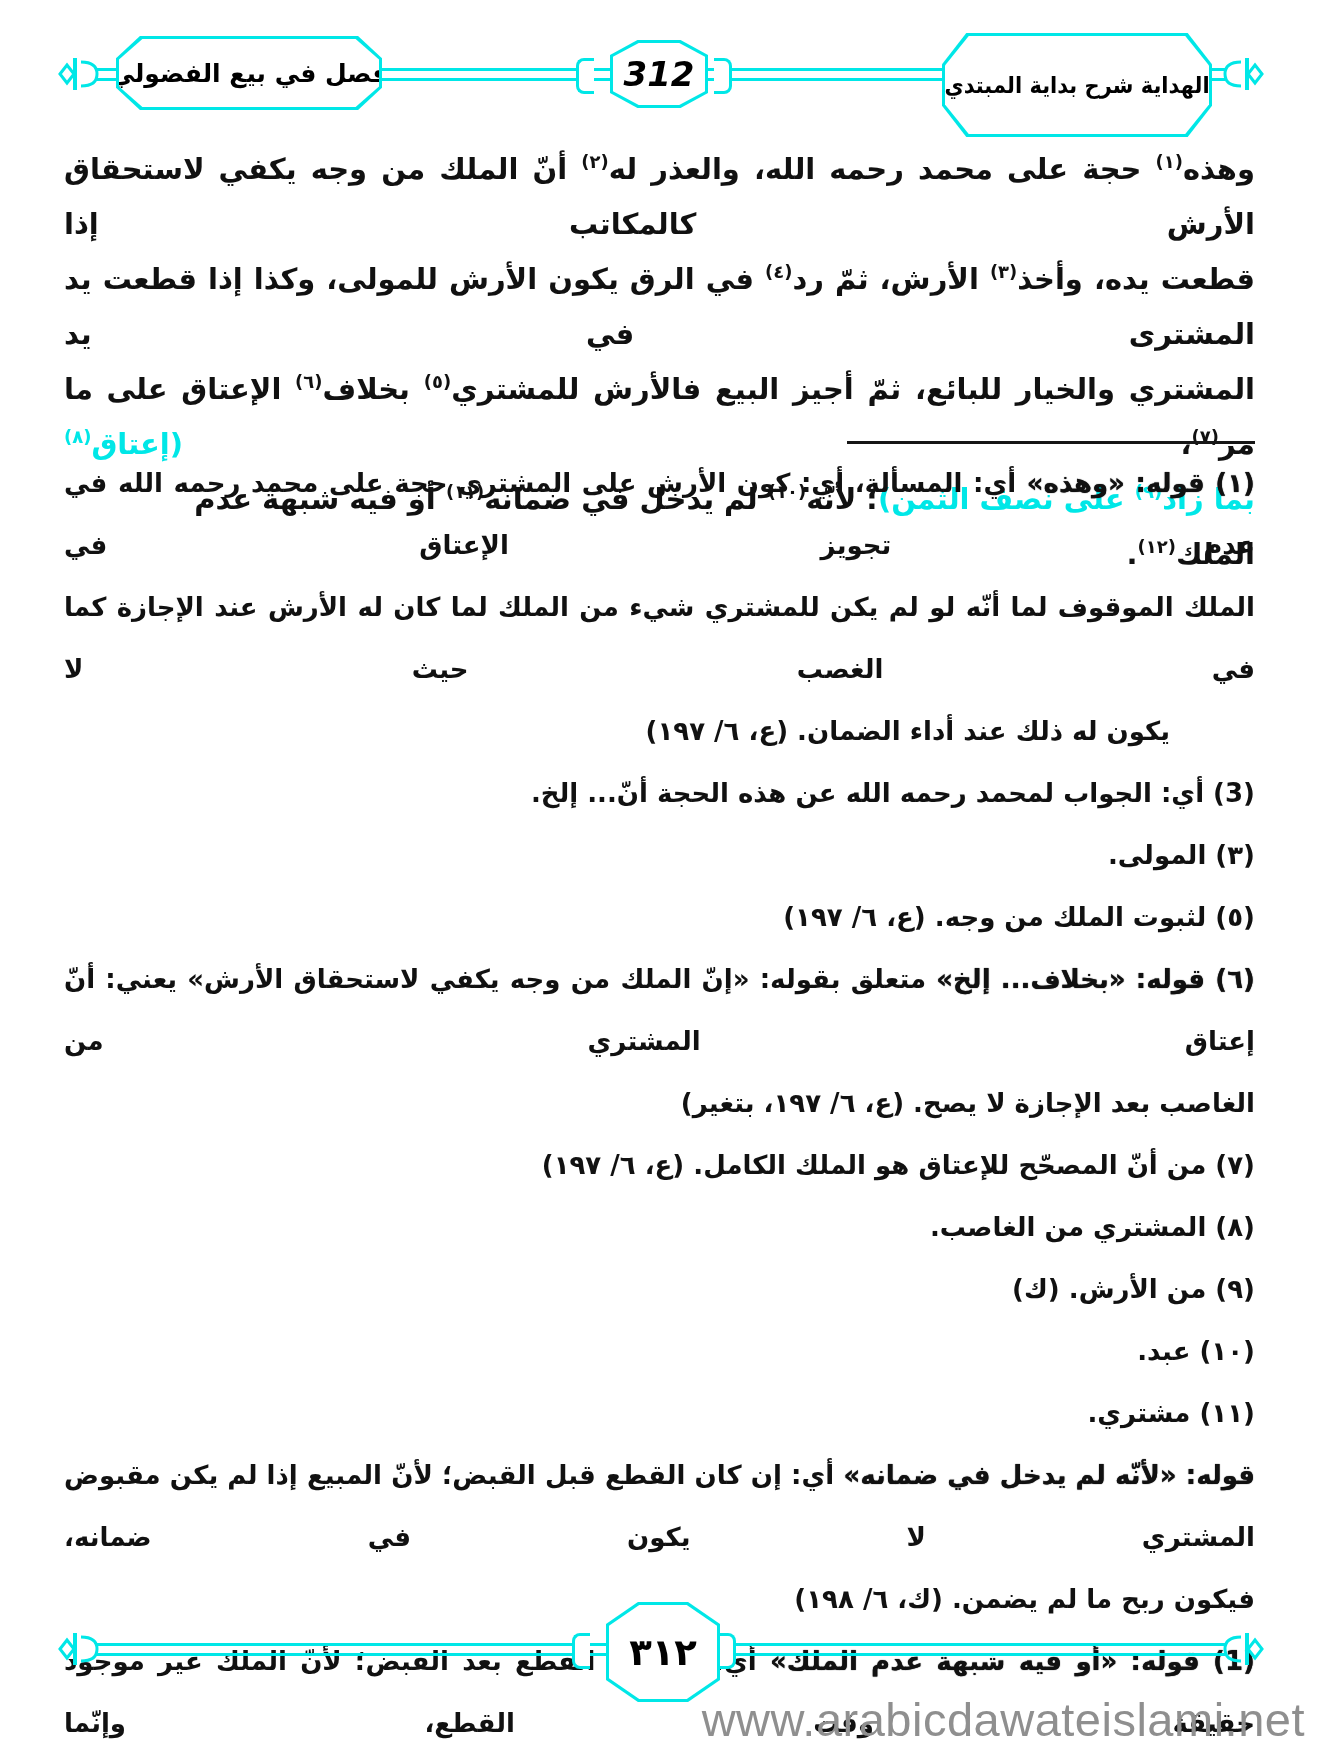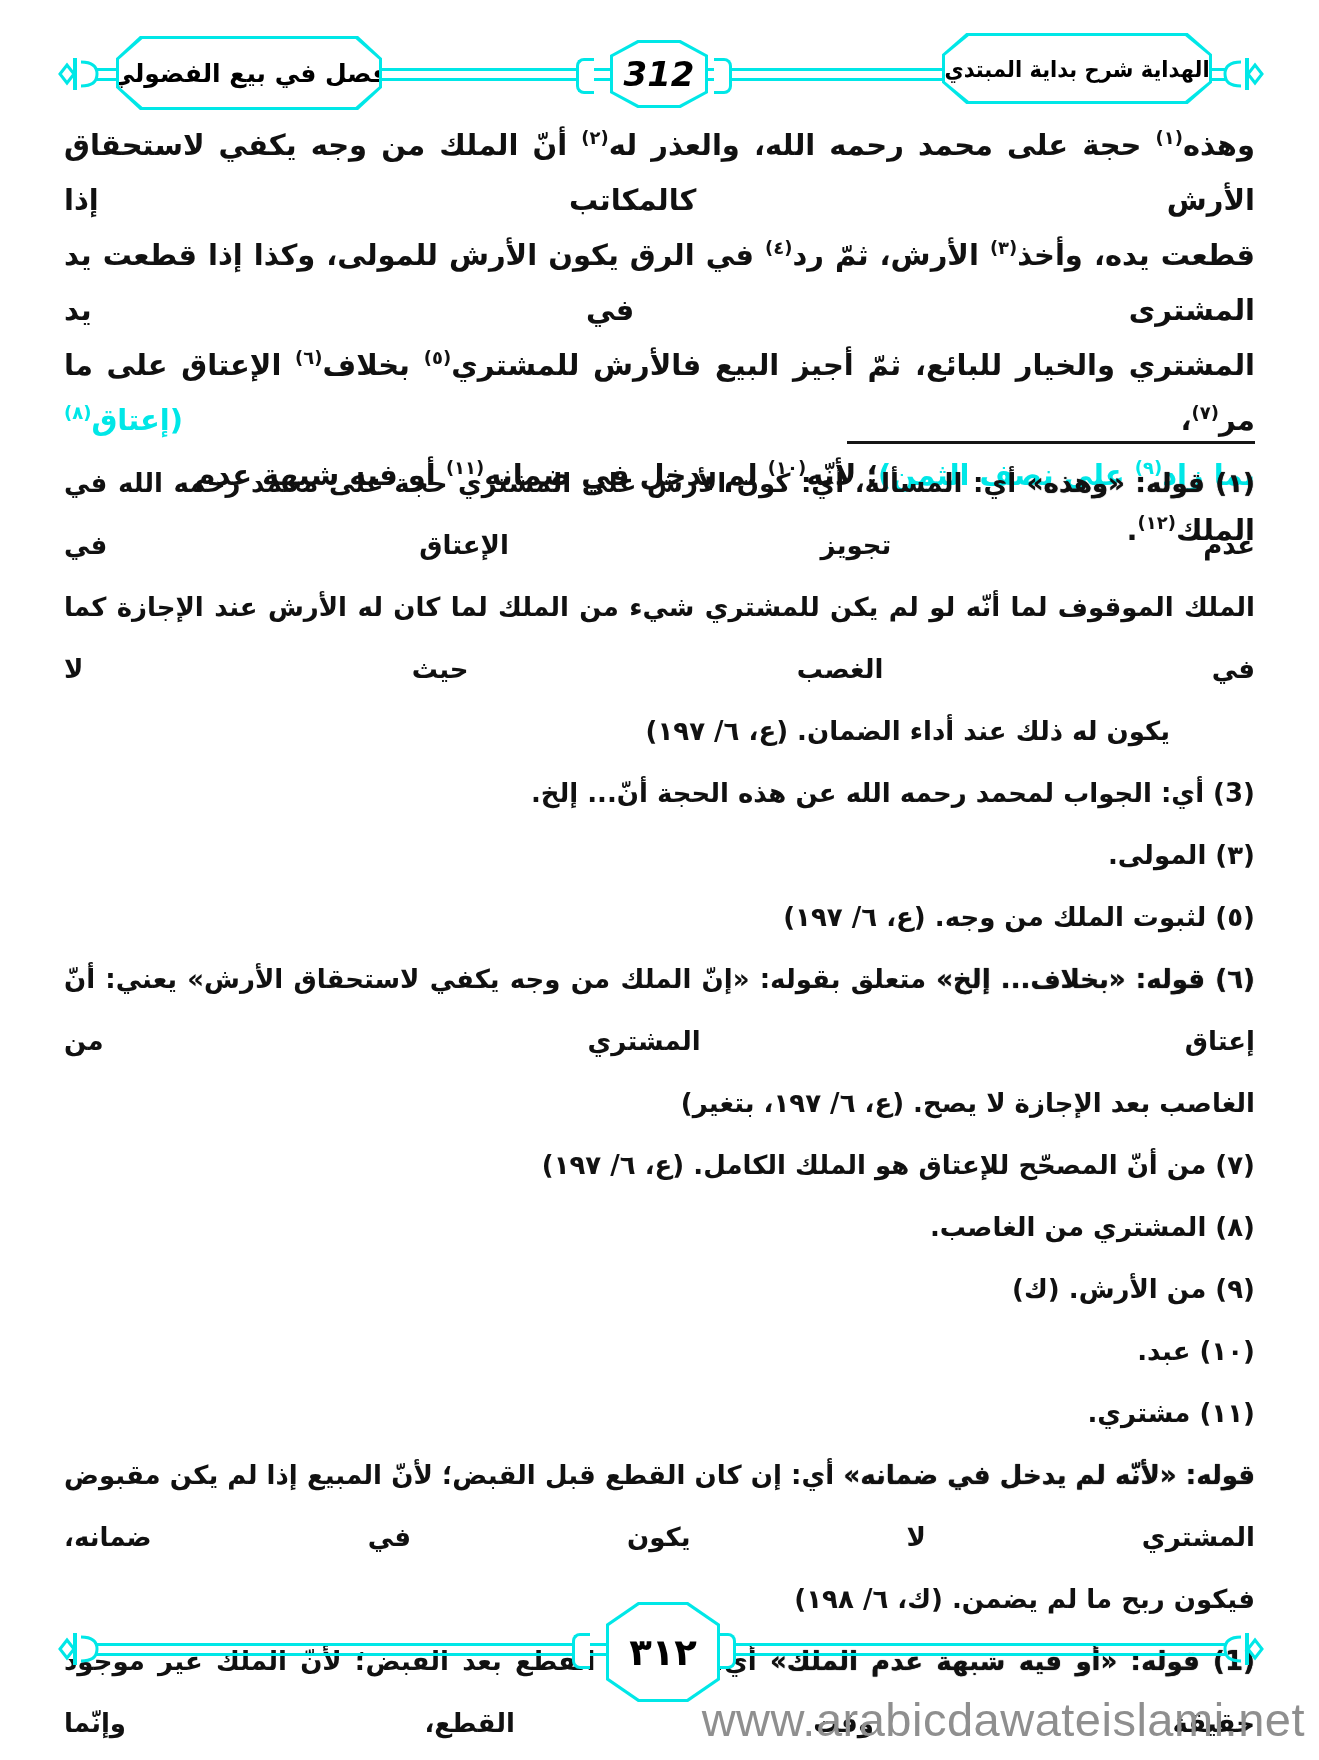--- a/index.html
+++ b/index.html
@@ -19,21 +19,21 @@
   .cart{position:absolute;background:var(--accent);}
   .cart,.cart-in{clip-path:polygon(9% 0,91% 0,100% 30%,100% 70%,91% 100%,9% 100%,0 70%,0 30%);}
   .cart.oct,.cart.oct .cart-in{clip-path:polygon(28% 0,72% 0,100% 22%,100% 78%,72% 100%,28% 100%,0 78%,0 22%);}
   .cart-in{position:absolute;inset:3px;background:#ffffff;display:flex;align-items:center;justify-content:center;}
   .cart-label{font-weight:700;color:#000;white-space:nowrap;}
   .lab-section{font-size:25px;}
   .lab-num{font-size:34px;font-family:"DejaVu Sans",sans-serif;}
   .lab-title{font-size:21px;transform:scaleY(1.08);}
   .lab-num-ar{font-size:37px;}
   
-  .body-text{position:absolute;right:64px;left:64px;top:118px;direction:rtl;}
+  .body-text{position:absolute;right:64px;left:64px;top:142px;direction:rtl;}
   .body-line{font-size:29px;line-height:55px;font-weight:700;color:var(--ink);}
   .fn-block{position:absolute;right:64px;left:64px;top:452px;direction:rtl;}
   .fn-line{font-size:26px;line-height:62px;font-weight:700;color:var(--ink);}
   .k-justify{text-align:justify;text-align-last:justify;}
   .k-right{text-align:right;}
   .k-center{text-align:right;}
   .k-indent{text-align:right;padding-left:85px;padding-right:85px;}
   sup{font-size:0.62em;line-height:0;}
   .accent{color:var(--accent);}
   .b{text-shadow:0 0 1px currentColor;}
@@ -70,21 +70,21 @@
     <div class="cart" style="left:116px;top:36px;width:266px;height:74px;">
       <div class="cart-in">
         <span class="cart-label lab-section">فصل في بيع الفضولي</span>
       </div>
     </div>
     <div class="cart oct" style="left:610px;top:40px;width:98px;height:68px;font-style:italic;">
       <div class="cart-in">
         <span class="cart-label lab-num">312</span>
       </div>
     </div>
-    <div class="cart" style="left:942px;top:33px;width:270px;height:71px;">
+    <div class="cart" style="left:942px;top:33px;width:270px;height:104px;">
       <div class="cart-in">
         <span class="cart-label lab-title">الهداية شرح بداية المبتدي</span>
       </div>
     </div>
   </div>
 
   <div class="body-text">
       <div class="body-line k-justify"><span>وهذه</span><sup>(١)</sup><span> حجة على محمد رحمه الله، والعذر له</span><sup>(٢)</sup><span> أنّ الملك من وجه يكفي لاستحقاق الأرش كالمكاتب إذا</span></div>
       <div class="body-line k-justify"><span>قطعت يده، وأخذ</span><sup>(٣)</sup><span> الأرش، ثمّ رد</span><sup>(٤)</sup><span> في الرق يكون الأرش للمولى، وكذا إذا قطعت يد المشترى في يد</span></div>
       <div class="body-line k-justify"><span>المشتري والخيار للبائع، ثمّ أجيز البيع فالأرش للمشتري</span><sup>(٥)</sup><span> بخلاف</span><sup>(٦)</sup><span> الإعتاق على ما مر</span><sup>(٧)</sup><span>، </span><span class="accent">(إعتاق</span><sup class="accent">(٨)</sup></div>

